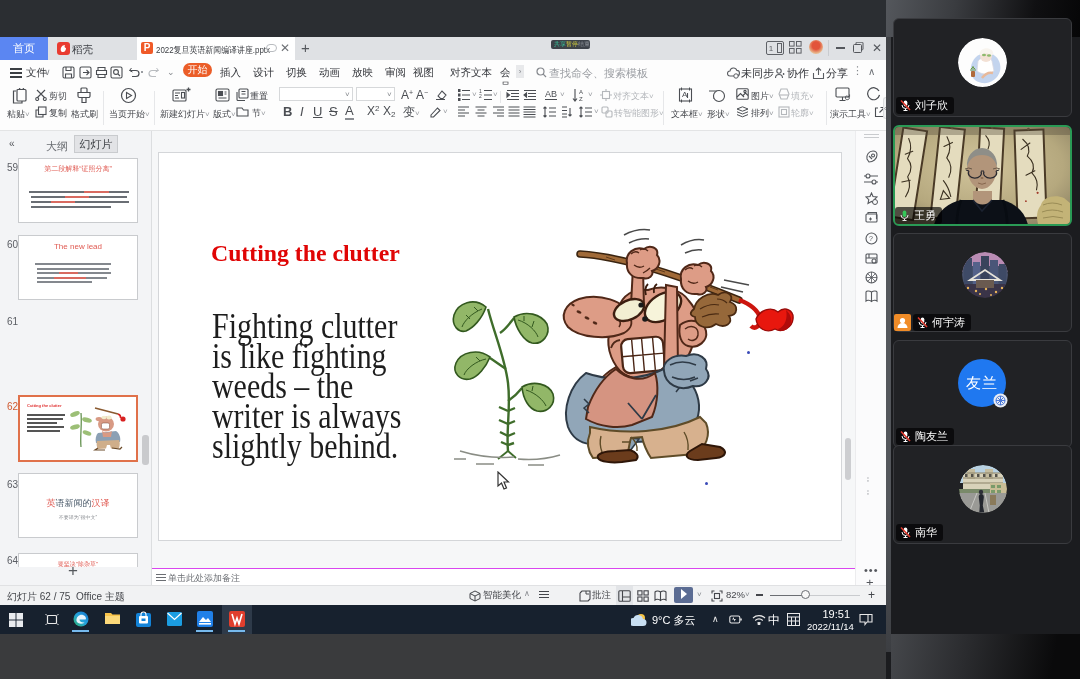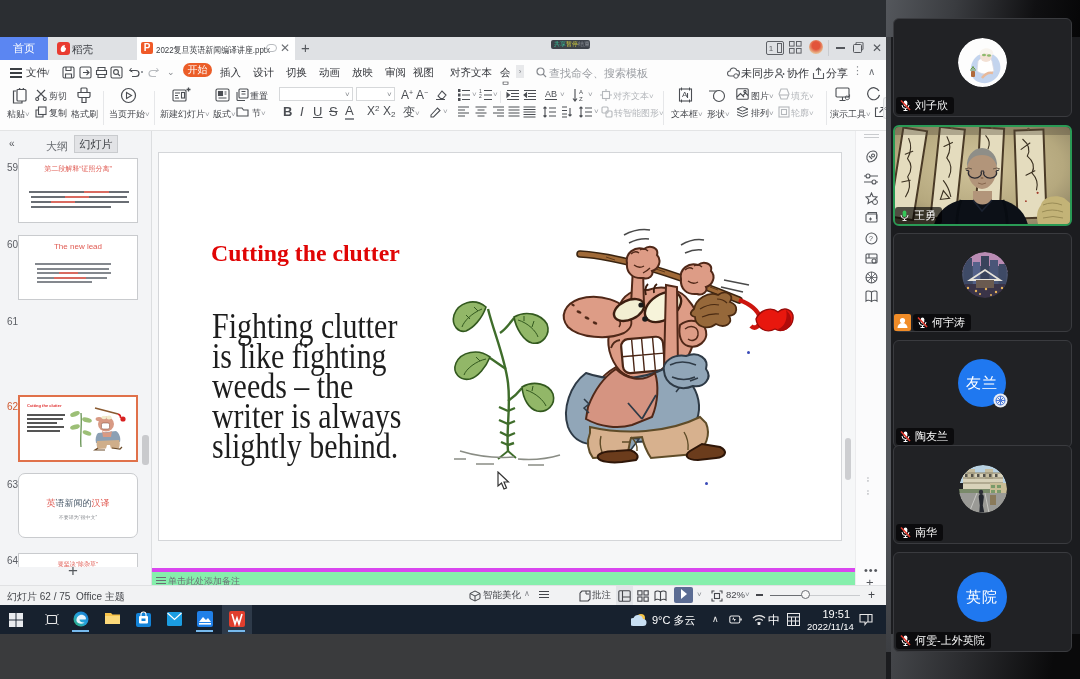--- a/index.html
+++ b/index.html
@@ -15,21 +15,21 @@
   #menubar { position:absolute; left:0; top:60px; width:886px; height:25px; background:#fdfdfd; }
   .mitem { position:absolute; top:6px; font-size:10.5px; color:#33353a; }
   #toolbar { position:absolute; left:0; top:85px; width:886px; height:46px; background:#fdfdfd; border-bottom:1px solid #e3e4e5; }
   .tlabel { position:absolute; font-size:9px; color:#45474c; white-space:nowrap; }
   #leftpanel { position:absolute; left:0; top:131px; width:152px; height:454px; background:#f3f4f6; }
   .thumb { position:absolute; left:18px; width:120px; height:65px; background:#fff; border:1px solid #c9cbce; }
   .tnum { position:absolute; left:4px; width:14px; text-align:right; font-size:10px; color:#5a5d63; }
   #canvas { position:absolute; left:152px; top:131px; width:703px; height:437px; background:#f6f7f8; }
   #slide { position:absolute; left:6px; top:21px; width:684px; height:389px; background:#fff; border:1px solid #d4d6d9; }
   #rightstrip { position:absolute; left:855px; top:131px; width:31px; height:454px; background:#fbfbfc; border-left:1px solid #ececee; }
-  #notesbar { position:absolute; left:152px; top:568px; width:703px; height:17px; background:#86efac; border-top:4px solid #d946ef; font-size:9px; color:#6b6e73;text-decoration:underline; }
+  #notesbar { position:absolute; left:152px; top:568px; width:703px; height:17px; background:#ffffff; border-top:1px solid #d946ef; font-size:9px; color:#6b6e73;text-decoration:underline; }
   #statusbar { position:absolute; left:0; top:585px; width:886px; height:20px; background:#f1f2f3; border-top:1px solid #e0e1e3; font-size:9.5px; color:#44464b; }
   #taskbar { position:absolute; left:0; top:605px; width:982px; height:29px; background:#17212e; }
   
   #sidebar { position:absolute; left:886px; top:0; width:194px; height:679px; background:#1b1c1f; }
   .tile { position:absolute; left:7px; width:179px; background:#212225; border:1px solid #3a3b3f; border-radius:6px; }
   .namelab { position:absolute; left:0; bottom:0; height:17px; background:rgba(0,0,0,0.65); border-radius:3px 3px 3px 3px; color:#fff; font-size:11px; display:flex; align-items:center; padding:0 6px 0 3px; white-space:nowrap; }
   .avcircle { position:absolute; border-radius:50%; }
   .avtxt { color:#fff; font-size:15px; letter-spacing:1px; display:flex; align-items:center; justify-content:center; width:100%; height:100%; }
 </style>
 </head>
@@ -454,21 +454,21 @@
             <ellipse cx="41" cy="14.5" rx="2.6" ry="2" fill="#f2eccc"></ellipse>
           <rect x="33.5" y="20" width="8" height="6" rx="1.5" fill="#fff" stroke="#7a4a3a" stroke-width="0.5"></rect>
           <path d="M30 30 C28 32 27 36 28 40 L52 39 C53 34 51 30 48 28 Z" fill="#8ba0b4"></path>
           <path d="M34 28 q4 3 10 0 l-1 6 h-8 Z" fill="#d89a84"></path>
           <path d="M29 38 C28 42 29 44 30 46 L38 45.5 L39 42 L42 42 L43 45.5 L51 45 C52 42 52 39 51 37 Z" fill="#cfae8a"></path>
           <path d="M30 45 l-3 2 h10 M44 45 l8 1 2 -2" stroke="#6b4a28" stroke-width="1.2" fill="none"></path>
         </svg>
       </div>
 
       <div class="tnum" style="top:348px;">63</div>
-      <div class="thumb" style="top:342px;border-radius:7px;">
+      <div class="thumb" style="top:342px;">
         <div class="abs" style="left:0;right:0;top:23px;text-align:center;font-size:9px;"><span style="color:#e05a52;">英</span><span style="color:#4a5a6a;">语新闻的</span><span style="color:#e05a52;">汉译</span></div>
         <div class="abs" style="left:0;right:0;top:40px;text-align:center;font-size:5px;color:#8a8d92;">不要译为“很中文”</div>
       </div>
 
       <div class="tnum" style="top:424px;">64</div>
       <div class="thumb" style="top:422px;height:14px;border-bottom:none;">
         <div class="abs" style="left:0;right:0;top:6px;text-align:center;font-size:6px;color:#e05a52;">要坚决"除杂草"</div>
       </div>
       <div class="abs" style="left:68px;top:430px;font-size:17px;color:#54575c;">+</div>
       <div class="abs" style="left:142px;top:304px;width:7px;height:30px;background:#c9cacd;border-radius:3px;"></div>
@@ -980,29 +980,14 @@
             <g>
               <rect x="4.7" y="1.5" width="3.6" height="6" rx="1.8" fill="#fff"></rect>
               <path d="M3 6 a3.5 3.5 0 0 0 7 0 M6.5 9.5 V11.5 M4.5 11.5 h4" stroke="#fff" stroke-width="1" fill="none"></path>
               <path d="M2 1.5 L11 11" stroke="#e03a2e" stroke-width="1.6"></path>
             </g>
           </svg>
         南华
       </div>
     </div>
 
-    <div class="tile" style="top:552px;height:100px;">
-      <div class="avcircle abs" style="left:63px;top:19px;width:50px;height:50px;background:#1f78f0;">
-          <div class="avtxt">英院</div>
-        </div>
-      <div class="namelab" style="left:2px;bottom:2px;">
-        <svg width="13" height="13" viewBox="0 0 13 13" style="margin-right:3px;">
-            <g>
-              <rect x="4.7" y="1.5" width="3.6" height="6" rx="1.8" fill="#fff"></rect>
-              <path d="M3 6 a3.5 3.5 0 0 0 7 0 M6.5 9.5 V11.5 M4.5 11.5 h4" stroke="#fff" stroke-width="1" fill="none"></path>
-              <path d="M2 1.5 L11 11" stroke="#e03a2e" stroke-width="1.6"></path>
-            </g>
-          </svg>
-        何雯-上外英院
-      </div>
-    </div>
   </div>
 </div>
 
 </body></html>

